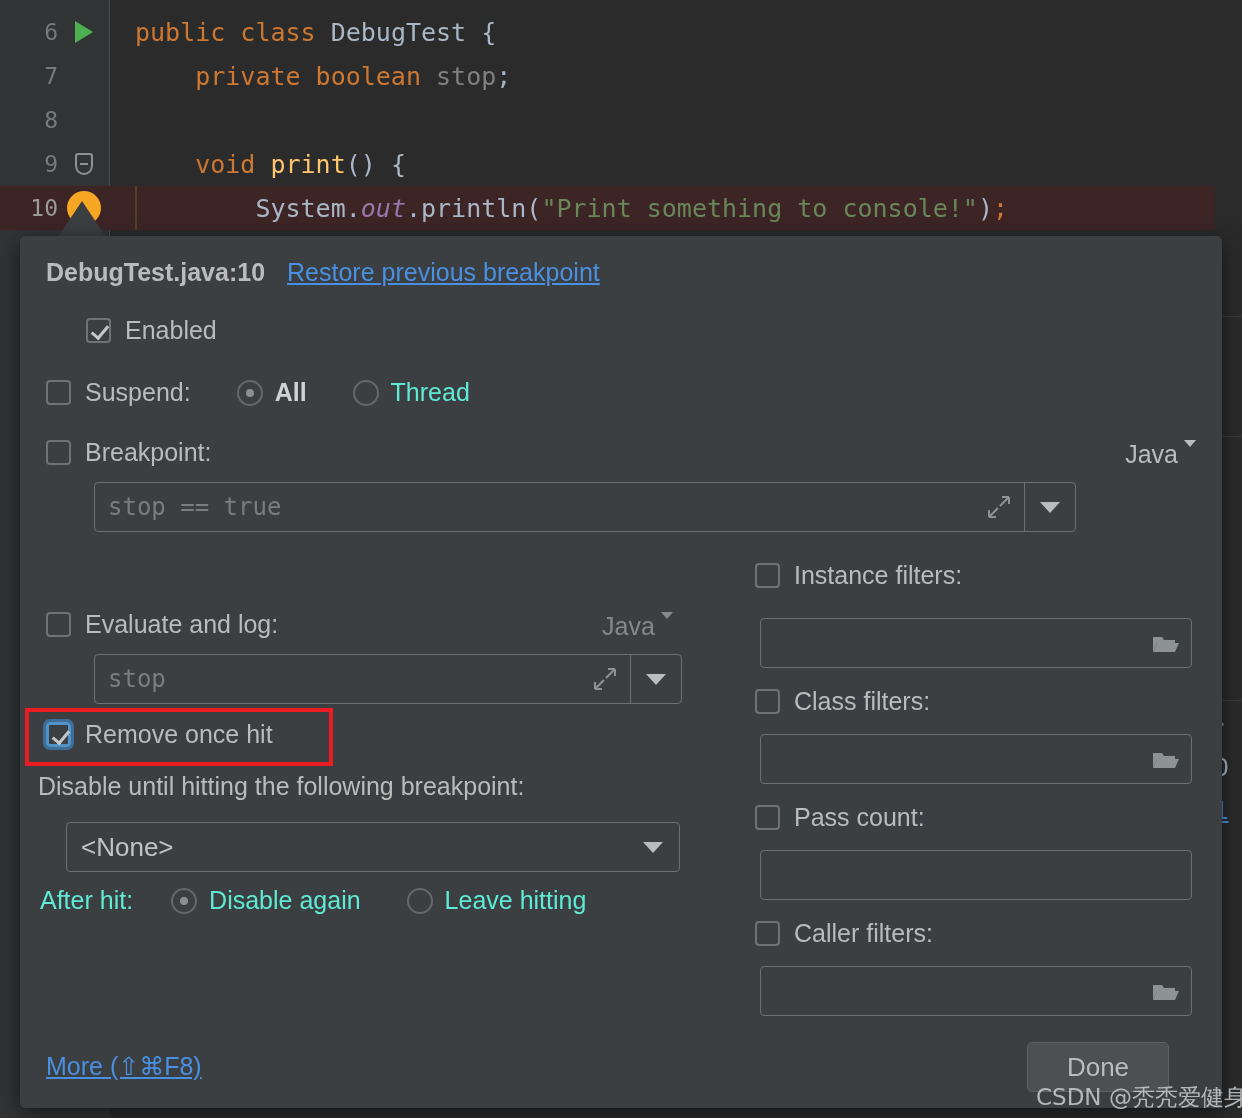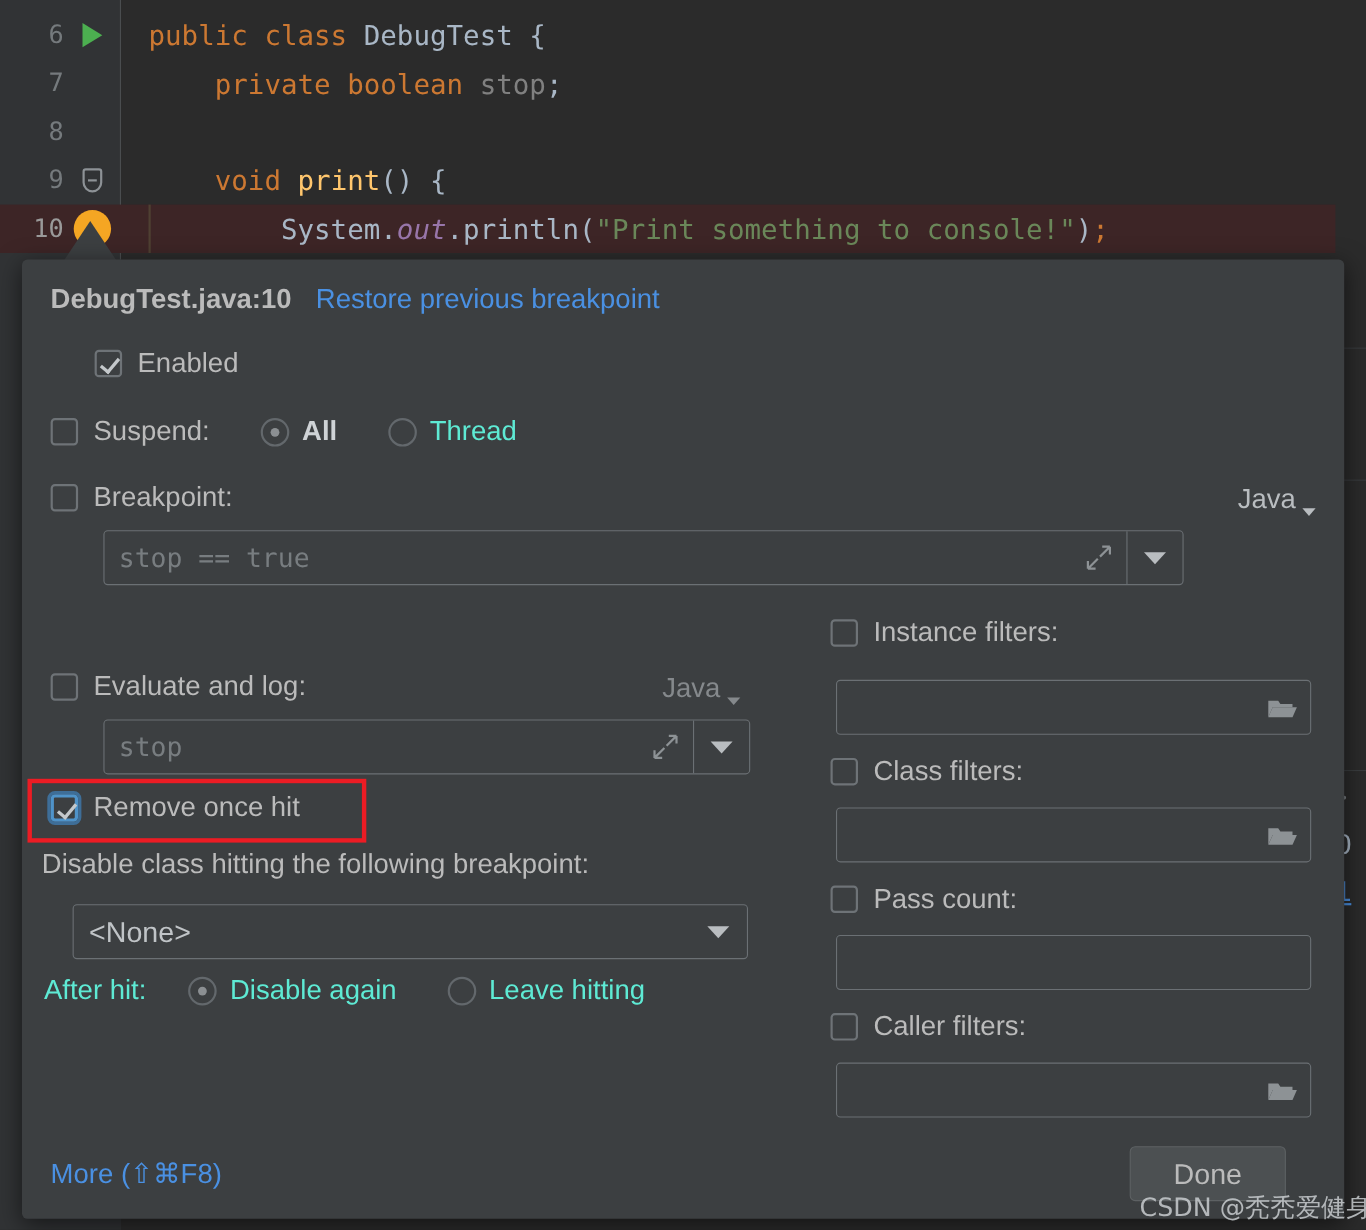--- a/index.html
+++ b/index.html
@@ -89,21 +89,21 @@
   #popup-tail {
     position: absolute; left: 58px; top: 201px;
     width: 0; height: 0;
     border-left: 24px solid transparent;
     border-right: 24px solid transparent;
     border-bottom: 36px solid #3c3f41;
   }
 
   .hdr { position: absolute; left: 26px; top: 22px; display: flex; align-items: baseline; gap: 22px; }
   .hdr-title { color: #bbbbbb; font-size: 25px; font-weight: bold; }
-  .link { color: #4a90e2; font-size: 25px; cursor: pointer; }
+  .link { color: #4a90e2; font-size: 25px; cursor: pointer; text-decoration: underline; }
 
   
   .cb {
     width: 25px; height: 25px; border: 2px solid #6e7377; border-radius: 4px;
     background: #3c3f41; position: relative; flex: 0 0 25px;
   }
   .cb.checked::after {
     content: ""; position: absolute; left: 7px; top: 2px;
     width: 7px; height: 14px;
     border: solid #c4c8cb; border-width: 0 3px 3px 0;
@@ -136,21 +136,21 @@
   }
   .field .ph {
     flex: 1; padding-left: 13px;
     color: #787d80; font-size: 24px;
     font-family: "DejaVu Sans Mono", monospace;
     white-space: nowrap; overflow: hidden;
   }
   .fld-sep { width: 1px; align-self: stretch; background: #6b7074; }
   .icon-btn { width: 50px; display: flex; align-items: center; justify-content: center; }
 
-  .lang-drop { position: absolute; display: flex; align-items: flex-end; gap: 6px;
+  .lang-drop { position: absolute; display: flex; align-items: flex-start; gap: 6px;
                color: #b9bdc0; font-size: 25px; cursor: pointer; }
   .lang-drop.muted { color: #85898c; }
   .caret-sm {
     width: 0; height: 0;
     border-left: 6px solid transparent; border-right: 6px solid transparent;
     border-top: 7px solid currentColor;
   }
 
   .combo {
     position: absolute; background: #3c3f41;
@@ -311,21 +311,21 @@
       <span class="caret-lg"></span>
     </span>
   </div>
 
   <div class="row" style="left:26px; top:484px; gap:14px;">
     <span class="cb checked focused"></span>
     <span class="lbl">Remove once hit</span>
   </div>
 
   <div class="row" style="left:18px; top:536px;">
-    <span class="lbl">Disable class hitting the following breakpoint:</span>
+    <span class="lbl">Disable until hitting the following breakpoint:</span>
   </div>
   <div class="combo" style="left:46px; top:586px; width:614px; height:50px;">
     <span class="combo-val">&lt;None&gt;</span>
     <span class="caret-lg"></span>
   </div>
 
   <div class="row" style="left:20px; top:650px; gap:14px;">
     <span class="lbl muted">After hit:</span>
     <span style="width:10px;"></span>
     <span class="rb faint sel"></span>

